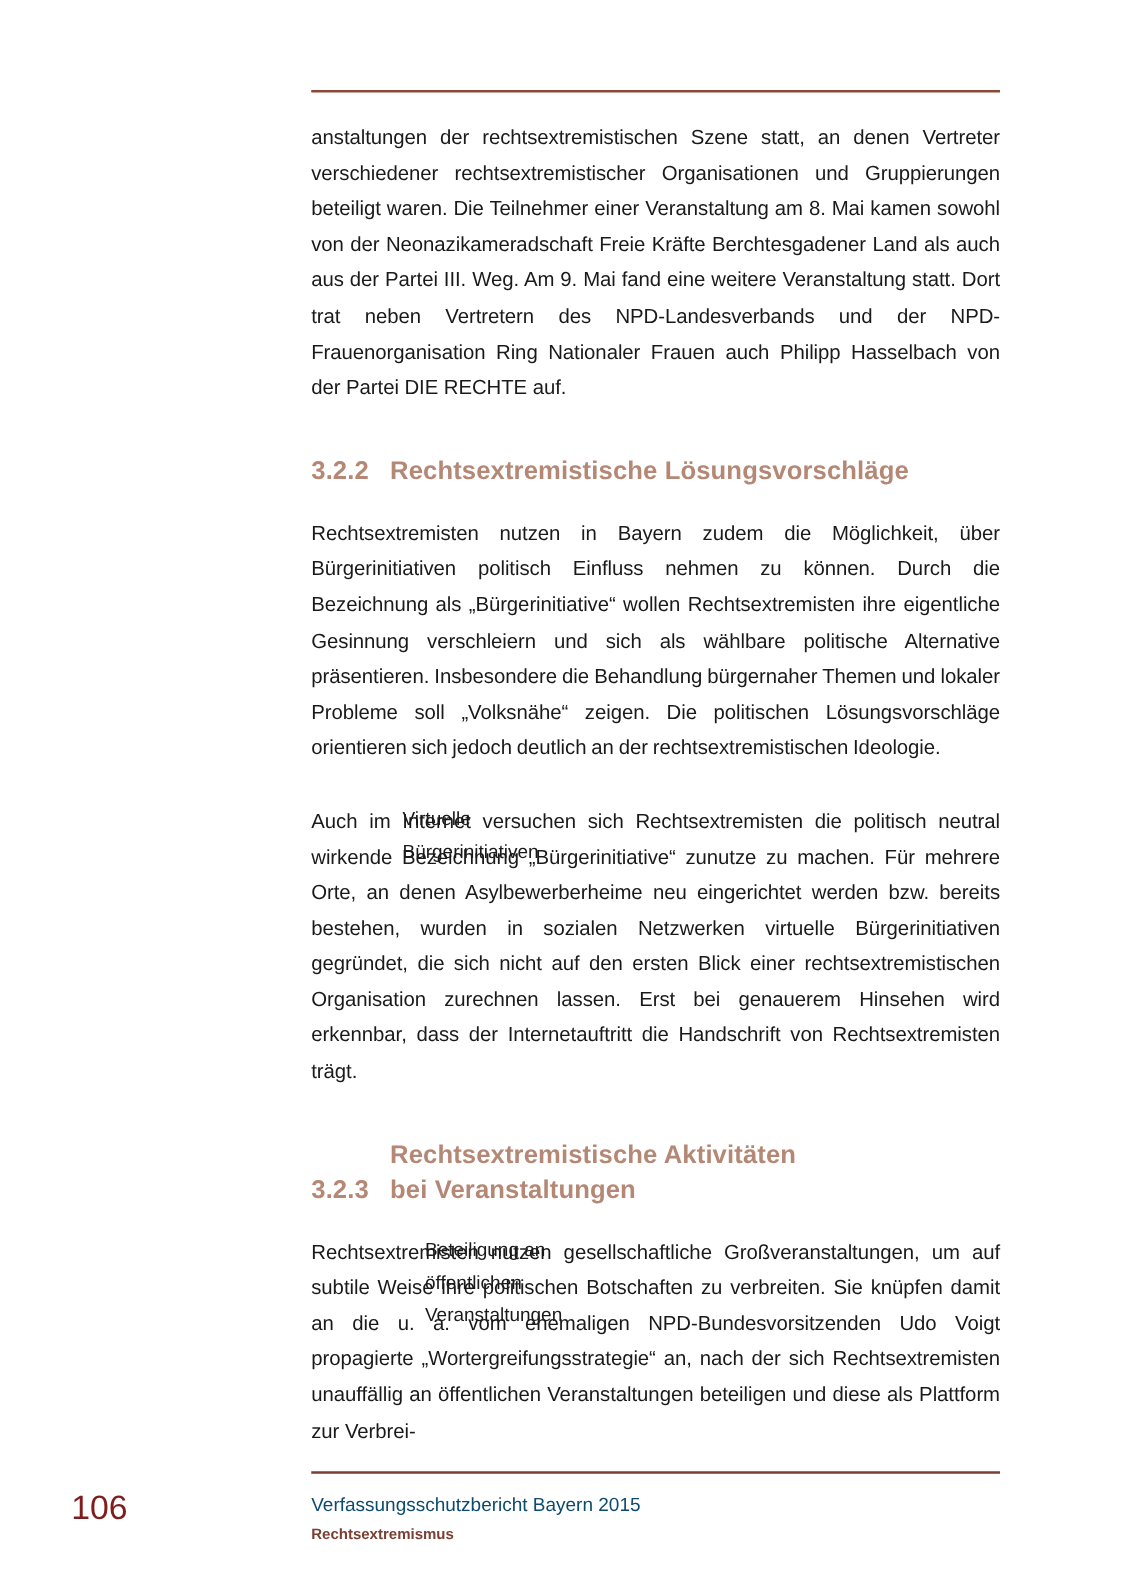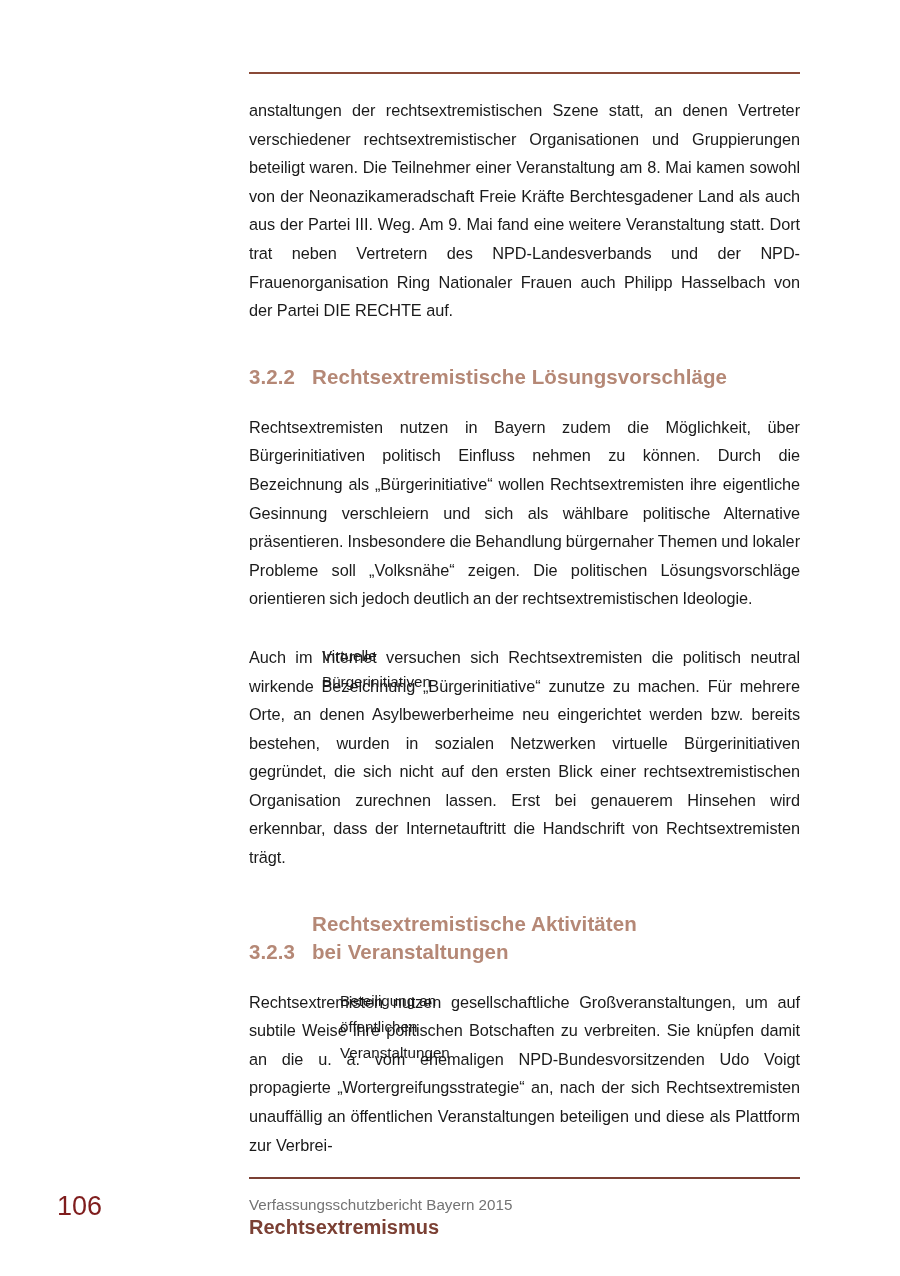--- a/index.html
+++ b/index.html
@@ -113,24 +113,24 @@
     color: #7f1d1d;
   }
   .footer .footer-lines {
     position: absolute;
     left: 249px;
     top: 4px;
   }
   .footer .footer-title {
     font-size: 15.2px;
     line-height: 22px;
-    color: #737373;
+    color: #0c4a6e;
   }
   .footer .footer-sub {
-    font-size: 20px;
+    font-size: 12px;
     line-height: 22px;
     color: #7b4034;
     font-weight: bold;
   }
 
   .spacer-xl { height: 38px; }
   .spacer-lg { height: 30px; }
   .spacer-md { height: 22px; }
 </style>
 </head>

